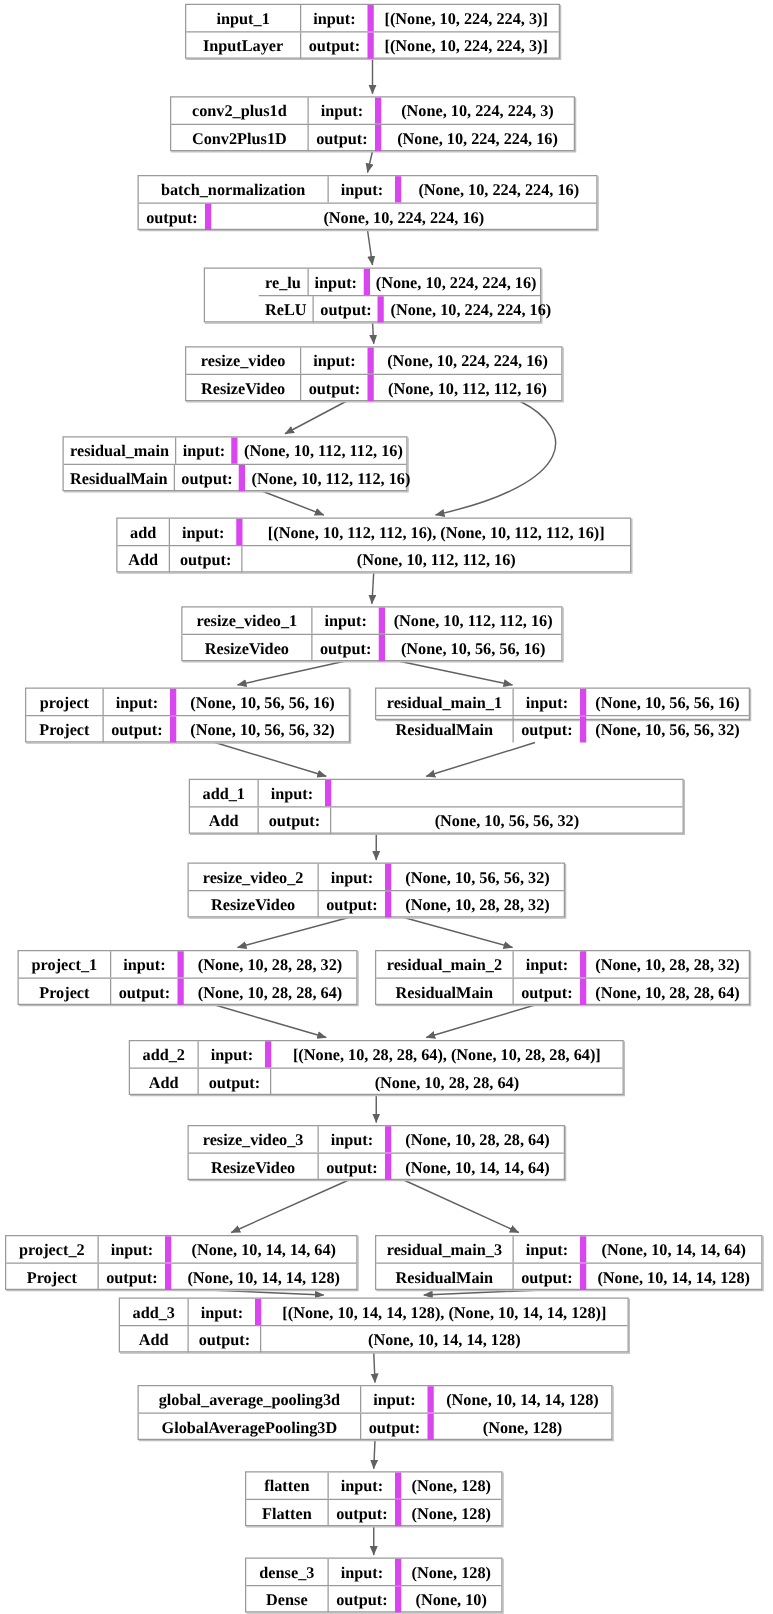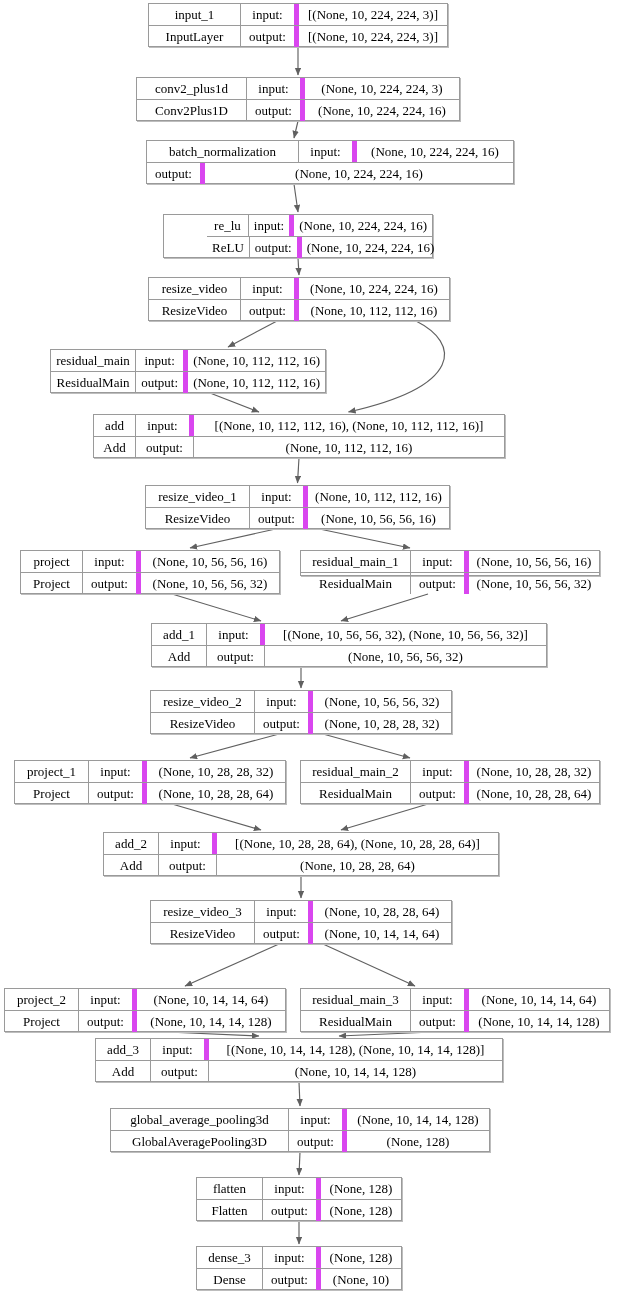--- a/index.html
+++ b/index.html
@@ -4,21 +4,21 @@
 <style>
   html,body{margin:0;padding:0;background:#ffffff;}
   body{width:618px;height:1291px;position:relative;overflow:hidden;
        font-family:"Liberation Serif","DejaVu Serif",serif;}
   #canvas{position:absolute;left:0;top:0;width:618px;height:1291px;}
   #edges{position:absolute;left:0;top:0;width:618px;height:1291px;pointer-events:none;}
 
   .node{position:absolute;box-sizing:border-box;border:1px solid #9a9a9a;
         background:#ffffff;display:flex;flex-direction:column;
         box-shadow:1px 1px 0 0 #bdbdbd;}
-  .row{display:flex;flex:1 1 50%;align-items:stretch;min-height:21px;}
+  .row{display:flex;flex:1 1 50%;align-items:stretch;min-height:21px;font-weight:bold;}
   .row.top{border-bottom:1px solid #9a9a9a;}
   .cell{display:flex;align-items:center;justify-content:center;
         font-size:13px;line-height:1;color:#000;white-space:nowrap;
         padding:0 5px;box-sizing:border-box;}
   .c-name{border-right:1px solid #9a9a9a;}
   .c-io{border-right:5px solid #d946ef;}
   .c-shape{flex:1 1 auto;}
   .node.merge .row.bot .c-io{border-right:1px solid #9a9a9a;}
 </style>
 </head>
@@ -76,21 +76,21 @@
         <div class="cell c-name" style="width:110px">conv2_plus1d</div>
         <div class="cell c-io" style="width:58px">input:</div>
         <div class="cell c-shape">(None, 10, 224, 224, 3)</div>
       </div>
       <div class="row bot">
         <div class="cell c-name" style="width:110px">Conv2Plus1D</div>
         <div class="cell c-io" style="width:58px">output:</div>
         <div class="cell c-shape">(None, 10, 224, 224, 16)</div>
       </div>
     </div>
-    <div class="node" style="left: 110px; top: 140px; width: 368px; height: 44px; margin-left: 36px;">
+    <div class="node" style="left: 110px; top: 140px; width: 368px; height: 44px;">
       <div class="row top">
         <div class="cell c-name" style="width:152px">batch_normalization</div>
         <div class="cell c-io" style="width:58px">input:</div>
         <div class="cell c-shape">(None, 10, 224, 224, 16)</div>
       </div>
       <div class="row bot">
         <div class="cell c-io" style="width:58px">output:</div>
         <div class="cell c-shape">(None, 10, 224, 224, 16)</div>
       </div>
     </div>
@@ -175,21 +175,20 @@
       <div class="row bot">
         <div class="cell c-name" style="width:110px">ResidualMain</div>
         <div class="cell c-io" style="width:58px">output:</div>
         <div class="cell c-shape">(None, 10, 56, 56, 32)</div>
       </div>
     </div>
     <div class="node merge" style="left: 103px; top: 623px; width: 396px; height: 44px; margin-left: 48px;">
       <div class="row top">
         <div class="cell c-name" style="width:55px">add_1</div>
         <div class="cell c-io" style="width:58px">input:</div>
-        <div class="cell c-shape">[(None, 10, 56, 56, 32), (None, 10, 56, 56, 32)]</div>
       </div>
       <div class="row bot">
         <div class="cell c-name" style="width:55px">Add</div>
         <div class="cell c-io" style="width:58px">output:</div>
         <div class="cell c-shape">(None, 10, 56, 56, 32)</div>
       </div>
     </div>
     <div class="node" style="left: 150px; top: 690px; width: 302px; height: 44px;">
       <div class="row top">
         <div class="cell c-name" style="width:104px">resize_video_2</div>

